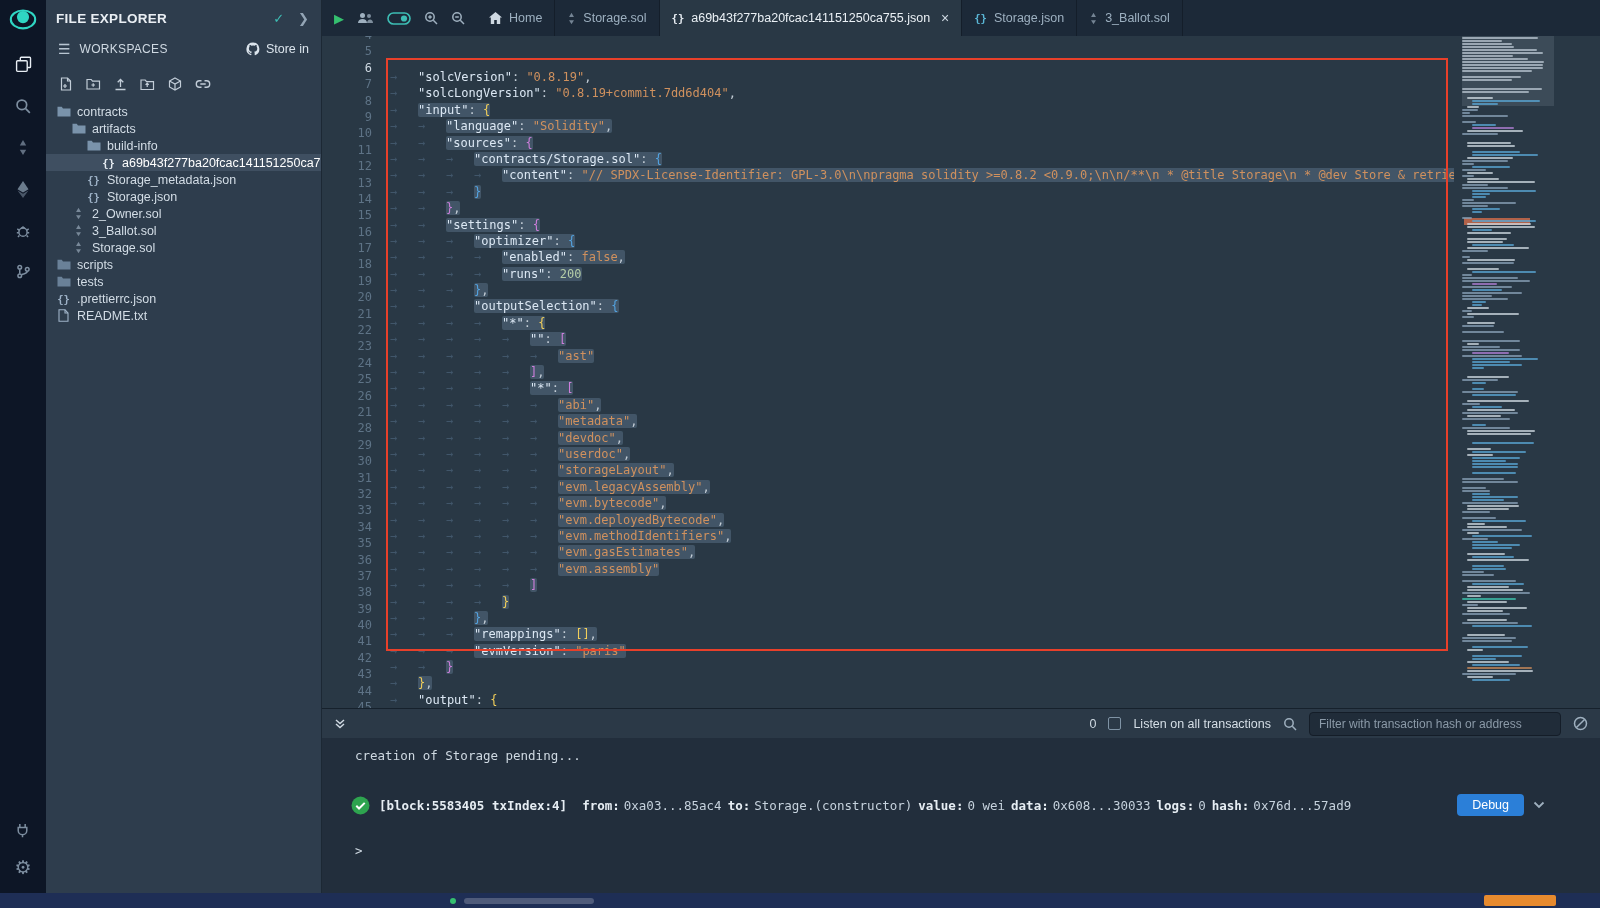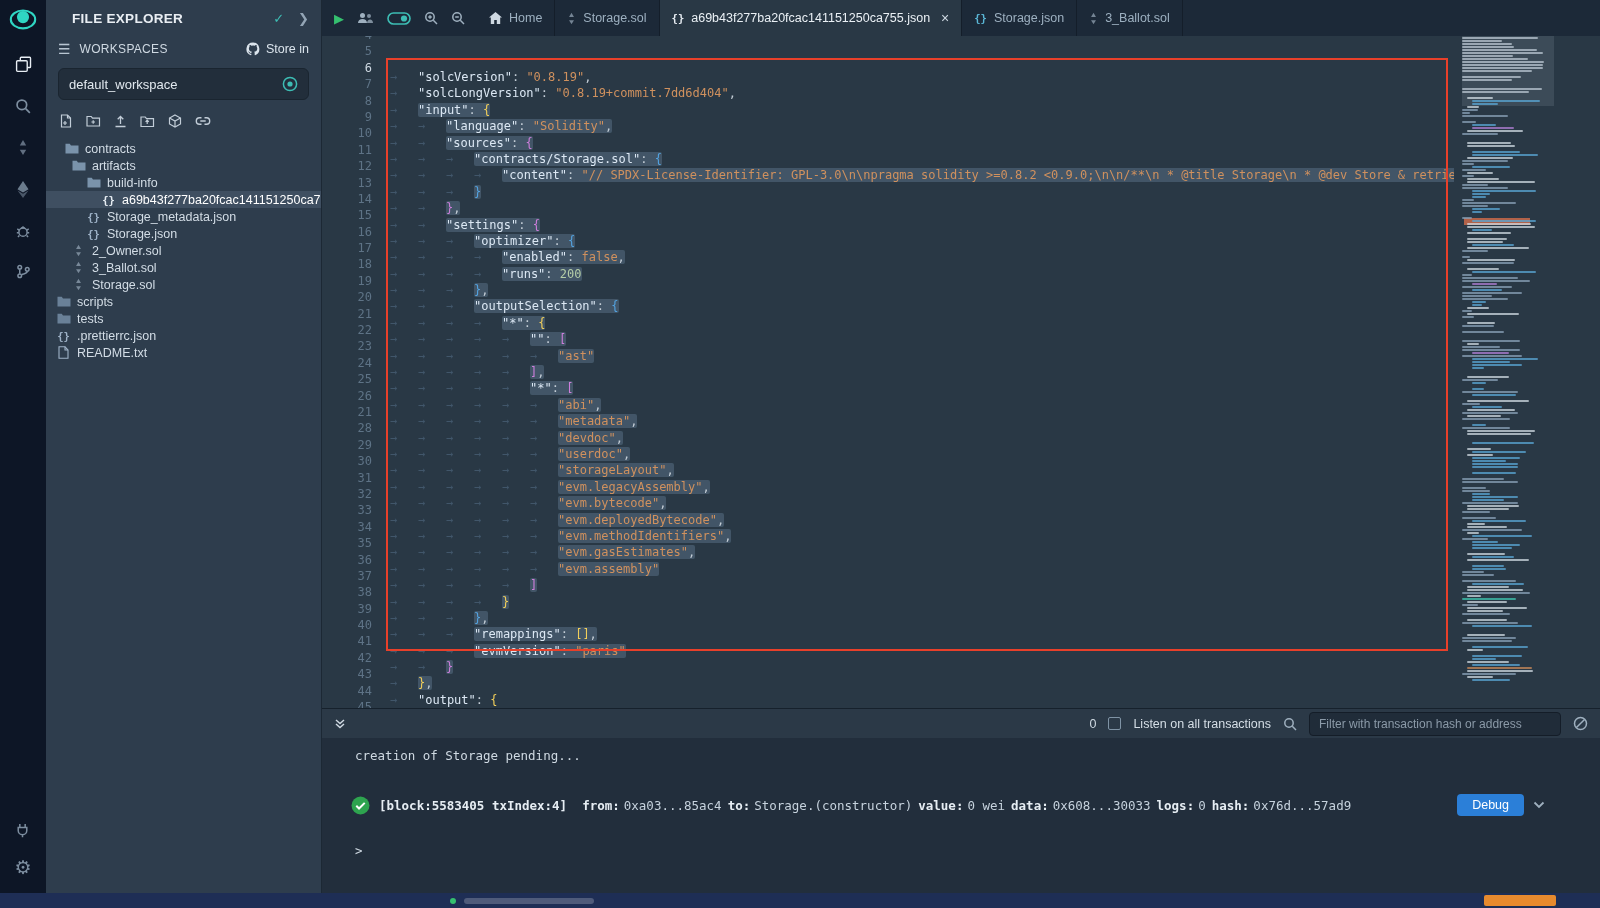--- a/index.html
+++ b/index.html
@@ -14,21 +14,21 @@
   .activity { width:46px; background:#0d1626; display:flex; flex-direction:column; align-items:center; flex:none; }
   .logo { margin-top:5px; cursor:pointer; }
   .act-top { display:flex; flex-direction:column; gap:25px; margin-top:24px; align-items:center; }
   .act-bottom { margin-top:auto; display:flex; flex-direction:column; gap:20px; padding-bottom:16px; align-items:center; }
   .act-ic { color:#7d8ea0; cursor:pointer; font-size:17px; line-height:1; }
   .act-ic.active { color:#e8eef4; }
   .act-ic .gear { font-size:19px; }
 
   
   .panel { width:276px; background:#2e3d4d; flex:none; border-right:1px solid #1c2834; display:flex; flex-direction:column; }
-  .panel-head { display:flex; align-items:center; padding:11px 12px 9px 26px; }
+  .panel-head { display:flex; align-items:center; padding:11px 12px 9px 10px; }
   .panel-title { font-weight:bold; font-size:13.5px; letter-spacing:.3px; color:#e9eef3; }
   .ph-check { margin-left:auto; color:#3dbdb4; font-size:13px; cursor:pointer; }
   .ph-chev { margin-left:14px; color:#93a5b5; font-size:13px; cursor:pointer; }
   .ws-row { display:flex; align-items:center; padding:6px 12px 6px 12px; gap:9px; }
   .ws-label { font-size:12px; color:#cfd9e2; letter-spacing:.3px; }
   .ws-burger { color:#b9c6d2; font-size:14px; cursor:pointer; }
   .signin { margin-left:auto; display:flex; align-items:center; gap:6px; color:#dbe4ec; font-size:12.5px; cursor:pointer; }
   .ws-select { margin:5px 12px 0 12px; background:#222e3b; border:1px solid #1a2530; border-radius:6px;
     padding:7px 10px; display:flex; align-items:center; cursor:pointer; }
   .ws-name { font-size:13px; color:#e2e9ef; }
@@ -188,29 +188,20 @@
       <span class="ws-label">WORKSPACES</span>
       <span class="signin">
         <span class="ic">
             <svg width="14" height="14" viewBox="0 0 16 16" fill="#dbe4ec">
               <path d="M8 .5a7.5 7.5 0 0 0-2.4 14.6c.4.1.5-.2.5-.4v-1.4c-2 .4-2.5-.9-2.5-.9-.3-.9-.8-1.1-.8-1.1-.7-.5 0-.5 0-.5.8.1 1.2.8 1.2.8.7 1.2 1.8.9 2.3.7 0-.5.3-.9.5-1.1-1.7-.2-3.5-.9-3.5-3.7 0-.8.3-1.5.8-2-.1-.2-.3-1 .1-2 0 0 .6-.2 2 .8a7 7 0 0 1 3.8 0c1.4-1 2-.8 2-.8.4 1 .2 1.8.1 2 .5.5.8 1.2.8 2 0 2.9-1.8 3.5-3.5 3.7.3.2.5.7.5 1.4v2c0 .2.1.5.5.4A7.5 7.5 0 0 0 8 .5z"></path>
             </svg>
           </span>
         <span>Store in</span>
       </span>
     </div>
-    <div class="ws-select">
-      <span class="ws-name">default_workspace</span>
-      <span class="ws-circle ic">
-        <svg width="16" height="16" viewBox="0 0 16 16">
-            <circle cx="8" cy="8" r="6.6" fill="none" stroke="#3dbdb4" stroke-width="1.5"></circle>
-            <circle cx="8" cy="8" r="2.6" fill="#3dbdb4"></circle>
-          </svg>
-      </span>
-    </div>
     <div class="fe-toolbar" id="feToolbar">
         <span class="ic ">
           <svg width="13" height="14" viewBox="0 0 12 14" fill="none" stroke="currentColor" stroke-width="1.2">
             <path d="M1 1h6l3 3v9H1z"></path>
             <path d="M7 1v3h3M4.5 7v4M2.5 9h4"></path>
           </svg>
         </span>
         <span class="ic ">
           <svg width="15" height="12" viewBox="0 0 15 12" fill="none" stroke="currentColor" stroke-width="1.2">
             <path d="M1 1.5h4.2l1.3 1.7h7V11H1z"></path>
@@ -234,21 +225,21 @@
             <path d="M1.5 4 7 7l5.5-3M7 7v6"></path>
           </svg>
         </span>
         <span class="ic ">
           <svg width="16" height="10" viewBox="0 0 15 10" fill="none" stroke="currentColor" stroke-width="1.4">
             <path d="M6 1.8H4a3.2 3.2 0 0 0 0 6.4h2M9 1.8h2a3.2 3.2 0 0 1 0 6.4H9M4.8 5h5.4"></path>
           </svg>
         </span>
       </div>
     <div class="tree" id="tree">
-        <div class="trow" style="padding-left: 18px;">
+        <div class="trow" style="padding-left: 10px;">
           <span class="t-ic ic">
             <svg width="14" height="11" viewBox="0 0 14 11" fill="currentColor">
               <path d="M.5.8h4.2l1.3 1.7h7.5v8H.5z"></path>
             </svg>
           </span>
           <span>contracts</span>
         </div>
         <div class="trow" style="padding-left: 25px;">
           <span class="t-ic ic">
             <svg width="14" height="11" viewBox="0 0 14 11" fill="currentColor">

